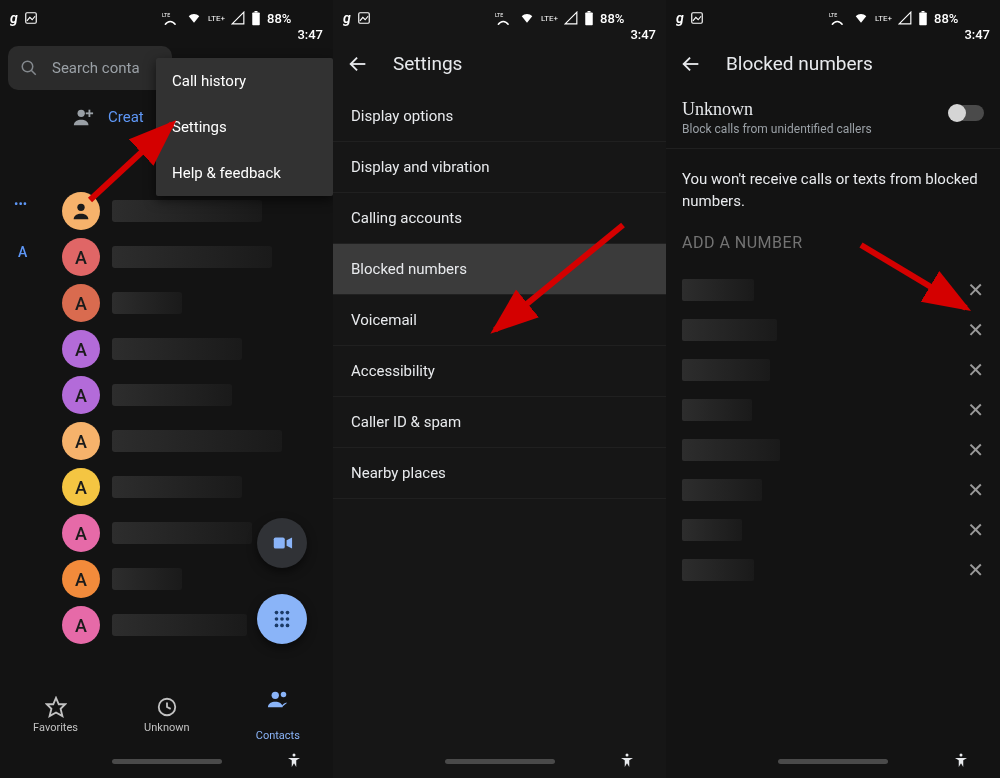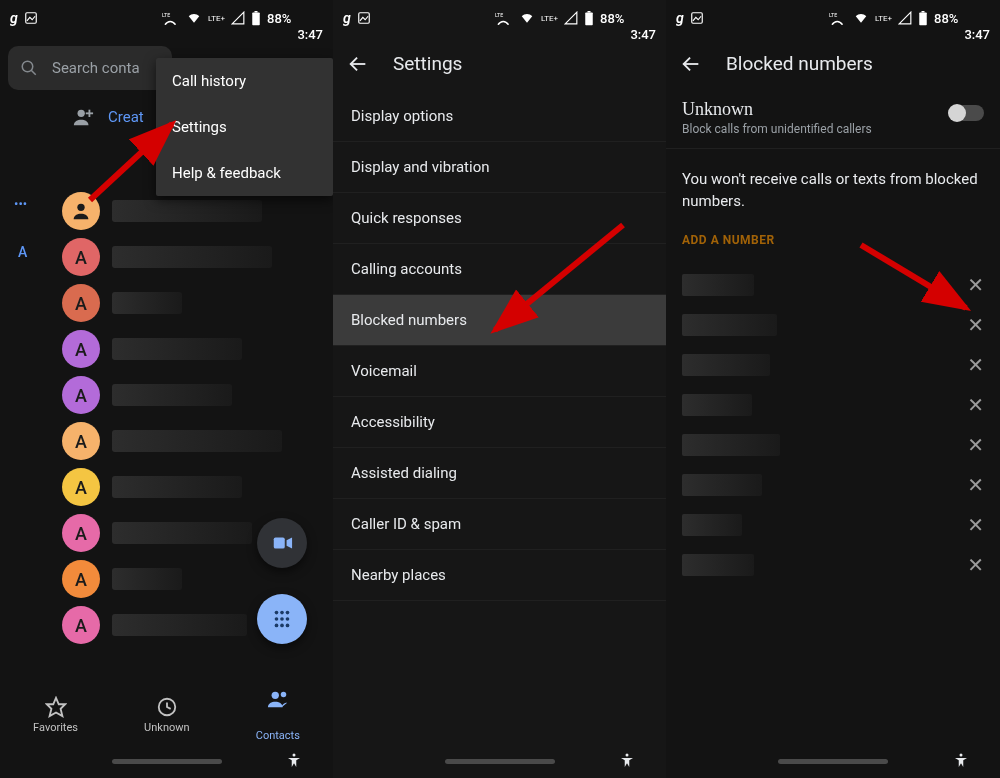--- a/index.html
+++ b/index.html
@@ -212,24 +212,24 @@
   .toggle .knob {
     width:18px; height:18px; border-radius:50%; background:#d5d5d5; position:absolute; left:-2px; top:-1px;
   }
   .desc {
     padding:20px 16px 10px;
     font-size:15px;
     line-height:1.45;
   }
   .addnum {
     padding:10px 16px 18px;
-    color:#a16207;
-    font-size:12px;
+    color:#737373;
+    font-size:16px;
     letter-spacing:.5px;
-    font-weight:700;
+    font-weight:400;
   }
   .blocked-rows { padding:0 16px;}
   .brow {
     display:flex;
     align-items:center;
     justify-content:space-between;
     padding:9px 0;
   }
   .brow .num {
     height:22px;
@@ -482,26 +482,24 @@
             <line x1="20" y1="12" x2="4" y2="12"></line>
             <polyline points="11,5 4,12 11,19"></polyline>
           </svg>
       </span>
       <span>Settings</span>
     </div>
 
     <div class="settings-list" id="settings-list">
         <div class="s-item">Display options</div>
         <div class="s-item">Display and vibration</div>
-        <div class="s-item">Quick responses</div>
         <div class="s-item">Calling accounts</div>
         <div class="s-item highlight">Blocked numbers</div>
         <div class="s-item">Voicemail</div>
         <div class="s-item">Accessibility</div>
-        <div class="s-item">Assisted dialing</div>
         <div class="s-item">Caller ID &amp; spam</div>
         <div class="s-item">Nearby places</div>
       </div>
 
     <div class="sysbar">
       <div class="pill"></div>
       <span class="accessibility-man">
         <svg width="18" height="18" viewBox="0 0 24 24" fill="#e8eaed">
             <circle cx="12" cy="4" r="2"></circle>
             <path d="M4 8h16l-5 3v9l-3-5-3 5v-9z"></path>

